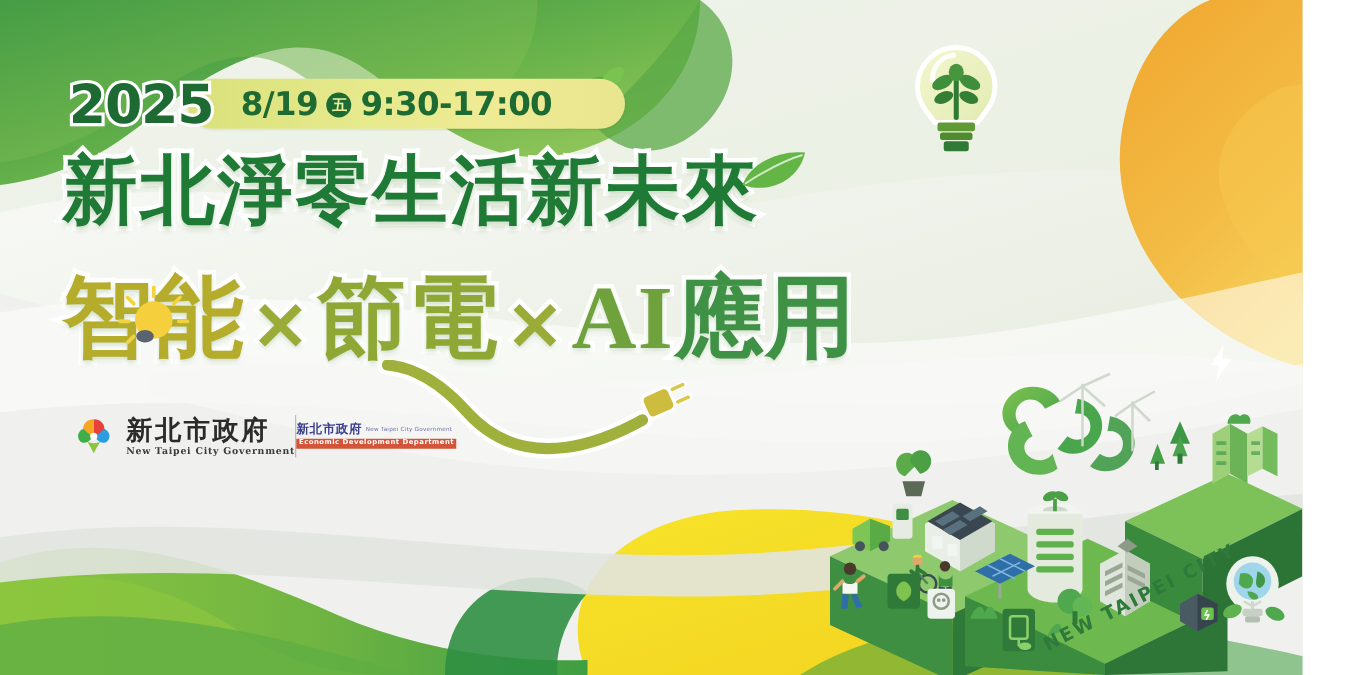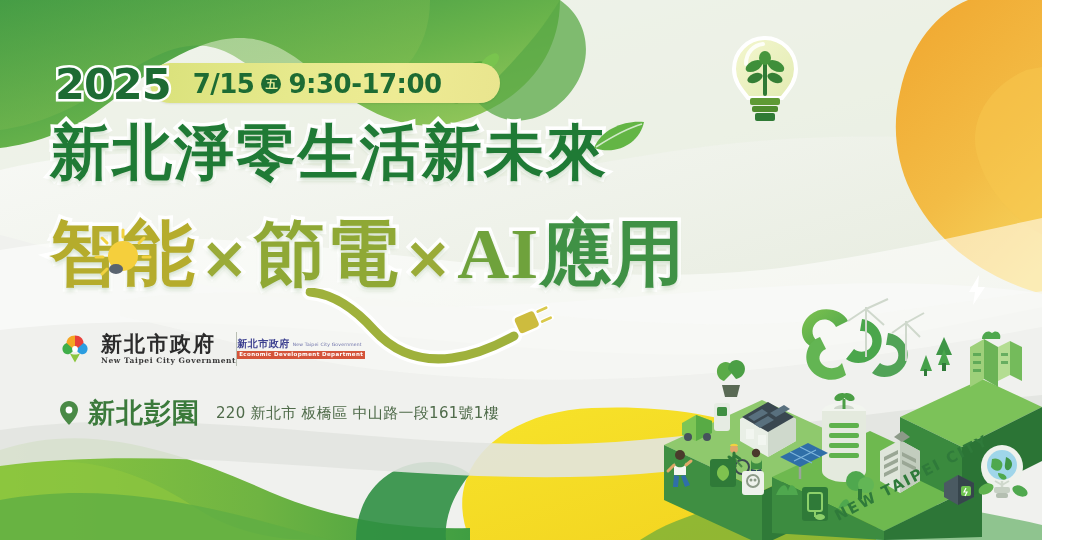--- a/index.html
+++ b/index.html
@@ -274,21 +274,21 @@
       <rect x="24" y="20" width="16" height="5" rx="2.5" fill="#ffffff"></rect>
       <rect x="26" y="10.2" width="12" height="2.8" rx="1.4" fill="#d9c94b"></rect>
       <rect x="26" y="21.2" width="12" height="2.8" rx="1.4" fill="#d9c94b"></rect>
     </g>
   </svg>
 
   <div class="date-row">
     <div class="date-pill"></div>
     <div class="year">2025</div>
     <div class="date-text">
-      <span>7/15</span>
+      <span>8/19</span>
       <span class="day-badge">五</span>
       <span class="time-text">9:30-17:00</span>
     </div>
   </div>
 
   <div class="headline">新北淨零生活新未來</div>
 
   <div class="subtitle">
     <span class="sub-a">智能</span>
     <span class="sub-x">×</span>
@@ -336,28 +336,20 @@
 
     <div class="logo-eco">
       <div class="eco-top">
         <span class="eco-cn-s">新北市政府</span>
         <span class="eco-en-s">New Taipei City Government</span>
       </div>
       <div class="eco-bar">Economic Development Department</div>
     </div>
   </div>
 
-  <div class="venue">
-    <svg class="pin-icon" viewBox="0 0 18 24">
-      <path d="M9,0 C4,0 0,4 0,9 C0,15 9,24 9,24 C9,24 18,15 18,9 C18,4 14,0 9,0 Z" fill="#4a8a46"></path>
-      <circle cx="9" cy="9" r="3.4" fill="#ffffff"></circle>
-    </svg>
-    <span class="venue-name">新北彭園</span>
-    <span class="venue-addr">220 新北市 板橋區 中山路一段161號1樓</span>
-  </div>
 
   <div class="illus">
     <svg viewBox="0 0 390 245" xmlns="http://www.w3.org/2000/svg">
       <defs>
         <linearGradient id="recG" x1="0" y1="0" x2="1" y2="1">
           <stop offset="0%" stop-color="#7ec24f"></stop>
           <stop offset="100%" stop-color="#46a24a"></stop>
         </linearGradient>
       </defs>
 

